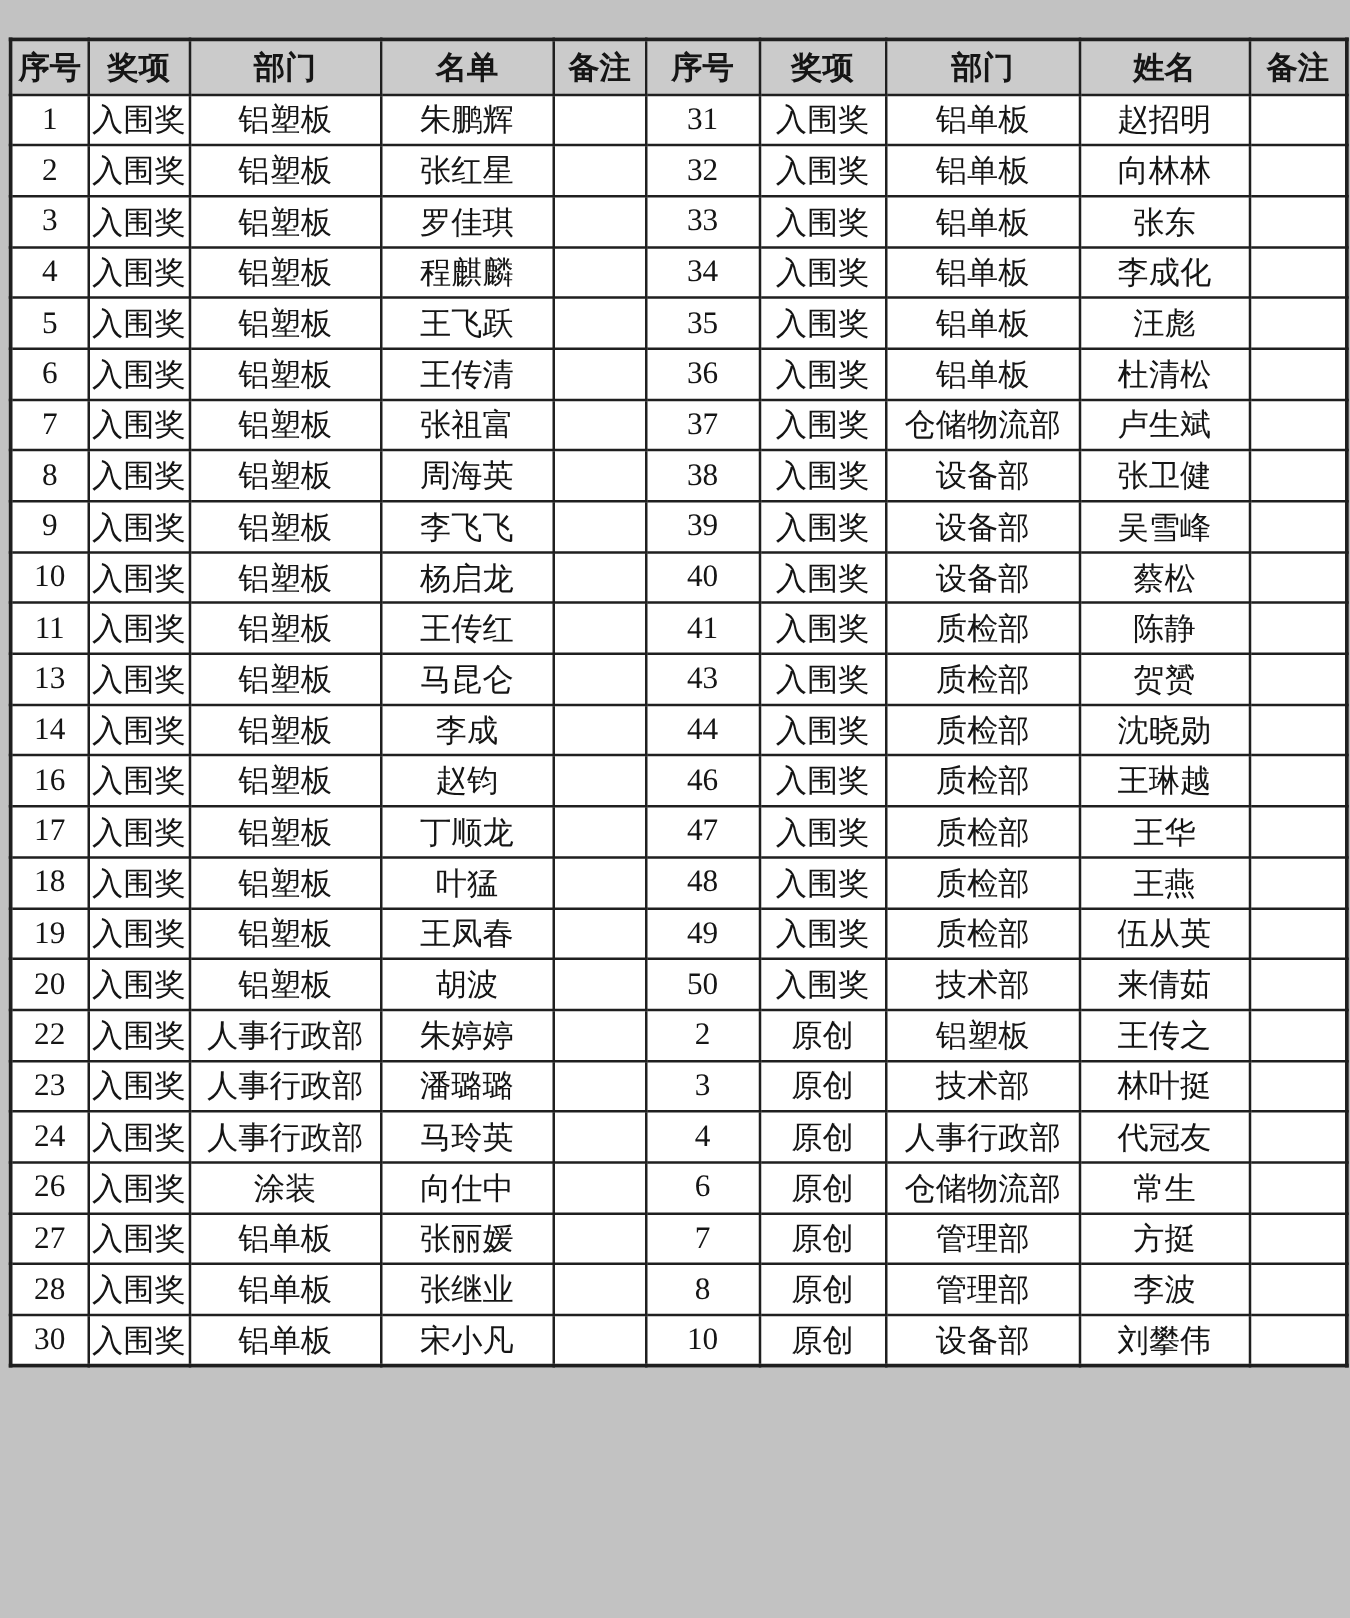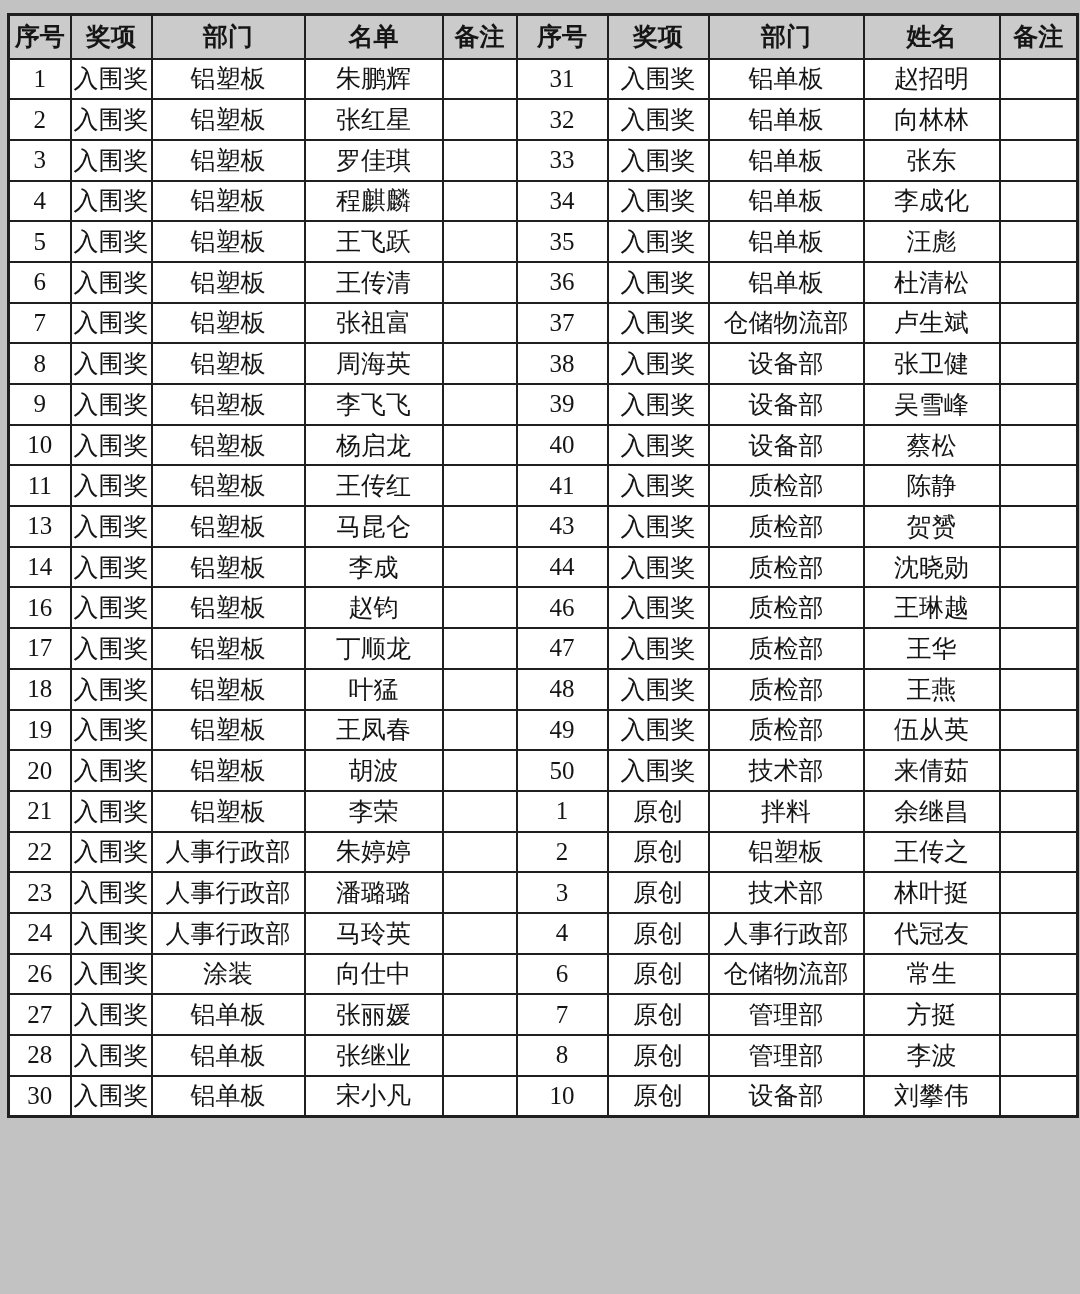--- a/index.html
+++ b/index.html
@@ -12,21 +12,21 @@
   html,body{margin:0;padding:0;}
   body{
     width:1080px;height:1294px;
     background:var(--page-bg);
     overflow:hidden;
     position:relative;
     font-family:"Liberation Serif","DejaVu Serif",serif;
     color:var(--text);
   }
   table.award-table{
-    position:absolute;left:7px;top:13px;
+    position:absolute;left:7px;top:30px;
     border-collapse:collapse;
     table-layout:fixed;
     background:var(--cell-bg);
     border:3px solid var(--border);
   }
   .award-table th,.award-table td{
     border:2px solid var(--border);
     text-align:center;
     vertical-align:middle;
     padding:0;
@@ -286,32 +286,20 @@
         <td>铝塑板</td>
         <td>胡波</td>
         <td></td>
         <td>50</td>
         <td>入围奖</td>
         <td>技术部</td>
         <td>来倩茹</td>
         <td></td>
       </tr>
       <tr>
-        <td>21</td>
-        <td>入围奖</td>
-        <td>铝塑板</td>
-        <td>李荣</td>
-        <td></td>
-        <td>1</td>
-        <td>原创</td>
-        <td>拌料</td>
-        <td>余继昌</td>
-        <td></td>
-      </tr>
-      <tr>
         <td>22</td>
         <td>入围奖</td>
         <td>人事行政部</td>
         <td>朱婷婷</td>
         <td></td>
         <td>2</td>
         <td>原创</td>
         <td>铝塑板</td>
         <td>王传之</td>
         <td></td>

